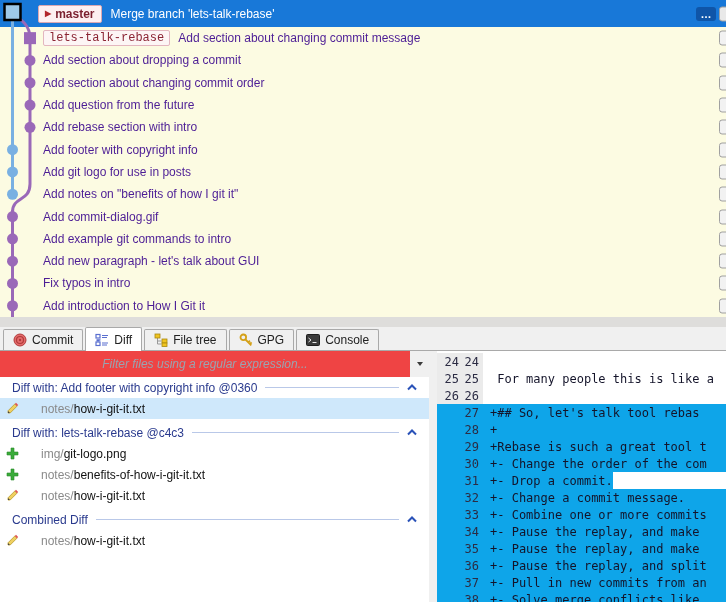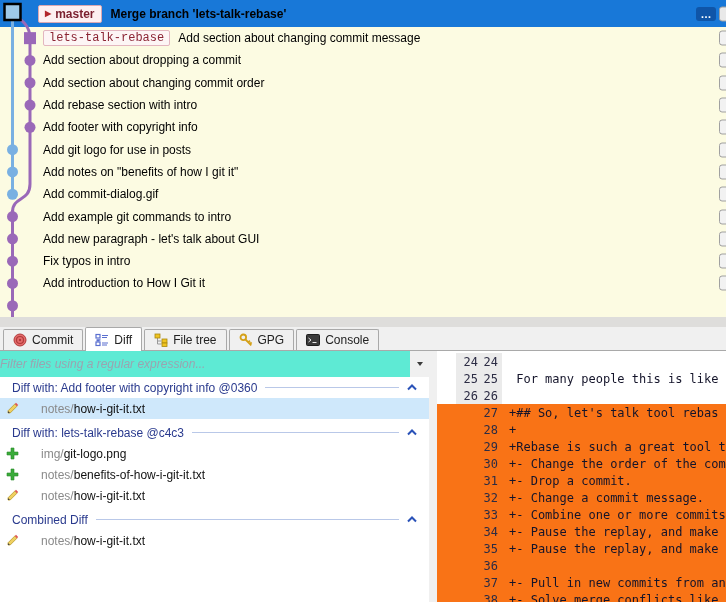--- a/index.html
+++ b/index.html
@@ -4,23 +4,23 @@
 <style>
   * { margin:0; padding:0; box-sizing:border-box; }
   html,body { width:726px; height:602px; overflow:hidden; }
   body { font-family:"Liberation Sans", sans-serif; font-size:12px; background:#fff; }
   .app { position:relative; width:726px; height:602px; display:flex; flex-direction:column; }
 
   
   .graph-area { position:relative; height:317px; background:#fcfbe2; overflow:hidden; flex:none; }
   #graph-svg { position:absolute; left:0; top:0; pointer-events:none; z-index:5; }
   .commit-row { position:relative; height:22.3px; display:flex; align-items:center; padding-left:43px; overflow:hidden; }
-  .commit-row .msg { color:#000000; white-space:nowrap; }
+  .commit-row .msg { color:#4c1d95; white-space:nowrap; }
   .head-row { height:27px; background:#1878d8; padding-left:38px; }
-  .head-row .msg { color:#000000; font-weight:bold; margin-left:9px; }
+  .head-row .msg { color:#ffffff; font-weight:normal; margin-left:9px; }
   .badge { display:inline-flex; align-items:center; gap:4px; background:#fdf0f1; border:1px solid #dba8b1;
            border-radius:2px; padding:1px 6px; color:#7a1f2e; font-weight:bold; white-space:nowrap; }
   .badge .arrow { color:#b2252b; font-size:8px; line-height:1; }
   .branch-label { background:#fdf5f5; border:1px solid #e3b6bf; border-radius:2px; padding:0 5px;
                   color:#8b2433; margin-right:8px; white-space:nowrap;font-family:Liberation Mono, monospace; }
   .edge-btn { position:absolute; right:-5px; top:50%; transform:translateY(-50%);
               width:12px; height:15px; background:#f2f2f2; border:1px solid #a0a0a0; border-radius:3px; }
   .head-row .edge-btn { background:#e9e9e9; }
   .more-btn { position:absolute; right:10px; top:50%; transform:translateY(-50%);
               width:20px; height:14px; background:#0f55a8; border-radius:3px; color:#fff;
@@ -33,22 +33,22 @@
   .tab { height:21px; display:flex; align-items:center; gap:5px; padding:0 9px;
          border:1px solid #a9a9a9; border-bottom:none; background:#f0f0f0;
          border-radius:2px 2px 0 0; margin-right:2px; position:relative; color:#222; }
   .tab.active { background:#fff; height:24px; margin-bottom:-1px; z-index:2; }
   .tab svg { flex:none; }
 
   
   .pane { display:flex; height:251px; flex:none; }
   .left-panel { width:429px; background:#fff; display:flex; flex-direction:column; flex:none; }
   .filter-row { height:26px; display:flex; flex:none; }
-  .filter-input { flex:1; border:none; outline:none; padding:0 0; font-family:"Liberation Sans",sans-serif;
-                  font-size:12px; font-style:italic; color:#333; background:#5eead4; }
+  .filter-input { flex:1; border:none; outline:none; padding:0 8px; font-family:"Liberation Sans",sans-serif;
+                  font-size:12px; font-style:italic; color:#333; background:#ef4444;text-align:center; }
   .filter-input::placeholder { color:#9aa4b0; font-style:italic; opacity:1; }
   .filter-drop { width:19px; height:26px; background:#f0f0f0; border:none; display:flex;
                  align-items:center; justify-content:center; cursor:pointer; }
   .drop-tri { width:0; height:0; border-left:3.5px solid transparent; border-right:3.5px solid transparent;
               border-top:4px solid #3a3a3a; }
   .file-list { flex:1; overflow:hidden; }
   .section-header { height:21px; display:flex; align-items:center; padding:0 12px; color:#2a3a8e; }
   .section-header + .section-header, .file-row + .section-header { margin-top:3px; }
   .sec-title { white-space:nowrap; }
   .rule { flex:1; height:1px; background:#b9c8e8; margin:0 8px; }
@@ -57,22 +57,22 @@
   .file-row svg { flex:none; margin-right:6px; }
   .file-dir { color:#8a8a8a;margin-left:16px; }
   .file-name { color:#111; }
 
   .v-splitter { width:8px; background:#f0f0f0; flex:none; }
 
   
   .diff-panel { flex:1; background:#fff; font-family:"DejaVu Sans Mono", monospace; font-size:12px;
                 overflow:hidden; padding-top:2px; }
   .diff-row { height:17px; display:flex; align-items:stretch; white-space:pre; }
-  .diff-row.added { background:#f97316;align-items:center; }
-  .gutter { display:flex; width:46px; flex:none; align-items:center; padding-left:2px;margin-left:19px; }
+  .diff-row.added { background:#0ea5e9; }
+  .gutter { display:flex; width:46px; flex:none; align-items:center; padding-left:2px; }
   .diff-row.context .gutter { background:#ebebeb; }
   .gcell { display:inline-block; width:20px; text-align:right; color:#2c2c44; }
   .dcontent { padding-left:7px; color:#14142a; display:flex; align-items:center; }
   .trail-white { flex:1; background:#fff; }
 </style>
 </head>
 <body>
 
 <div class="app">
 
@@ -91,20 +91,24 @@
           <span class="branch-label">lets-talk-rebase</span>
           <span class="msg">Add section about changing commit message</span>
           <span class="edge-btn"></span>
         </div>
         <div class="commit-row">
           <span class="msg">Add section about dropping a commit</span>
           <span class="edge-btn"></span>
         </div>
         <div class="commit-row">
           <span class="msg">Add section about changing commit order</span>
+          <span class="edge-btn"></span>
+        </div>
+        <div class="commit-row">
+          <span class="msg">Add question from the future</span>
           <span class="edge-btn"></span>
         </div>
         <div class="commit-row">
           <span class="msg">Add rebase section with intro</span>
           <span class="edge-btn"></span>
         </div>
         <div class="commit-row">
           <span class="msg">Add footer with copyright info</span>
           <span class="edge-btn"></span>
         </div>
@@ -284,19 +288,19 @@
         <div class="diff-row context"><span class="gutter"><span class="gcell">26</span><span class="gcell">26</span></span><span class="dcontent"></span></div>
         <div class="diff-row added"><span class="gutter"><span class="gcell"></span><span class="gcell">27</span></span><span class="dcontent">+## So, let's talk tool rebas</span></div>
         <div class="diff-row added"><span class="gutter"><span class="gcell"></span><span class="gcell">28</span></span><span class="dcontent">+</span></div>
         <div class="diff-row added"><span class="gutter"><span class="gcell"></span><span class="gcell">29</span></span><span class="dcontent">+Rebase is such a great tool t</span></div>
         <div class="diff-row added"><span class="gutter"><span class="gcell"></span><span class="gcell">30</span></span><span class="dcontent">+- Change the order of the com</span></div>
         <div class="diff-row added"><span class="gutter"><span class="gcell"></span><span class="gcell">31</span></span><span class="dcontent">+- Drop a commit.</span><span class="trail-white"></span></div>
         <div class="diff-row added"><span class="gutter"><span class="gcell"></span><span class="gcell">32</span></span><span class="dcontent">+- Change a commit message.</span></div>
         <div class="diff-row added"><span class="gutter"><span class="gcell"></span><span class="gcell">33</span></span><span class="dcontent">+- Combine one or more commits</span></div>
         <div class="diff-row added"><span class="gutter"><span class="gcell"></span><span class="gcell">34</span></span><span class="dcontent">+- Pause the replay, and make </span></div>
         <div class="diff-row added"><span class="gutter"><span class="gcell"></span><span class="gcell">35</span></span><span class="dcontent">+- Pause the replay, and make </span></div>
-        <div class="diff-row added"><span class="gutter"><span class="gcell"></span><span class="gcell">36</span></span></div>
+        <div class="diff-row added"><span class="gutter"><span class="gcell"></span><span class="gcell">36</span></span><span class="dcontent">+- Pause the replay, and split</span></div>
         <div class="diff-row added"><span class="gutter"><span class="gcell"></span><span class="gcell">37</span></span><span class="dcontent">+- Pull in new commits from an</span></div>
         <div class="diff-row added"><span class="gutter"><span class="gcell"></span><span class="gcell">38</span></span><span class="dcontent">+- Solve merge conflicts like </span></div>
       </div>
   </div>
 
 </div>
 
 </body></html>

